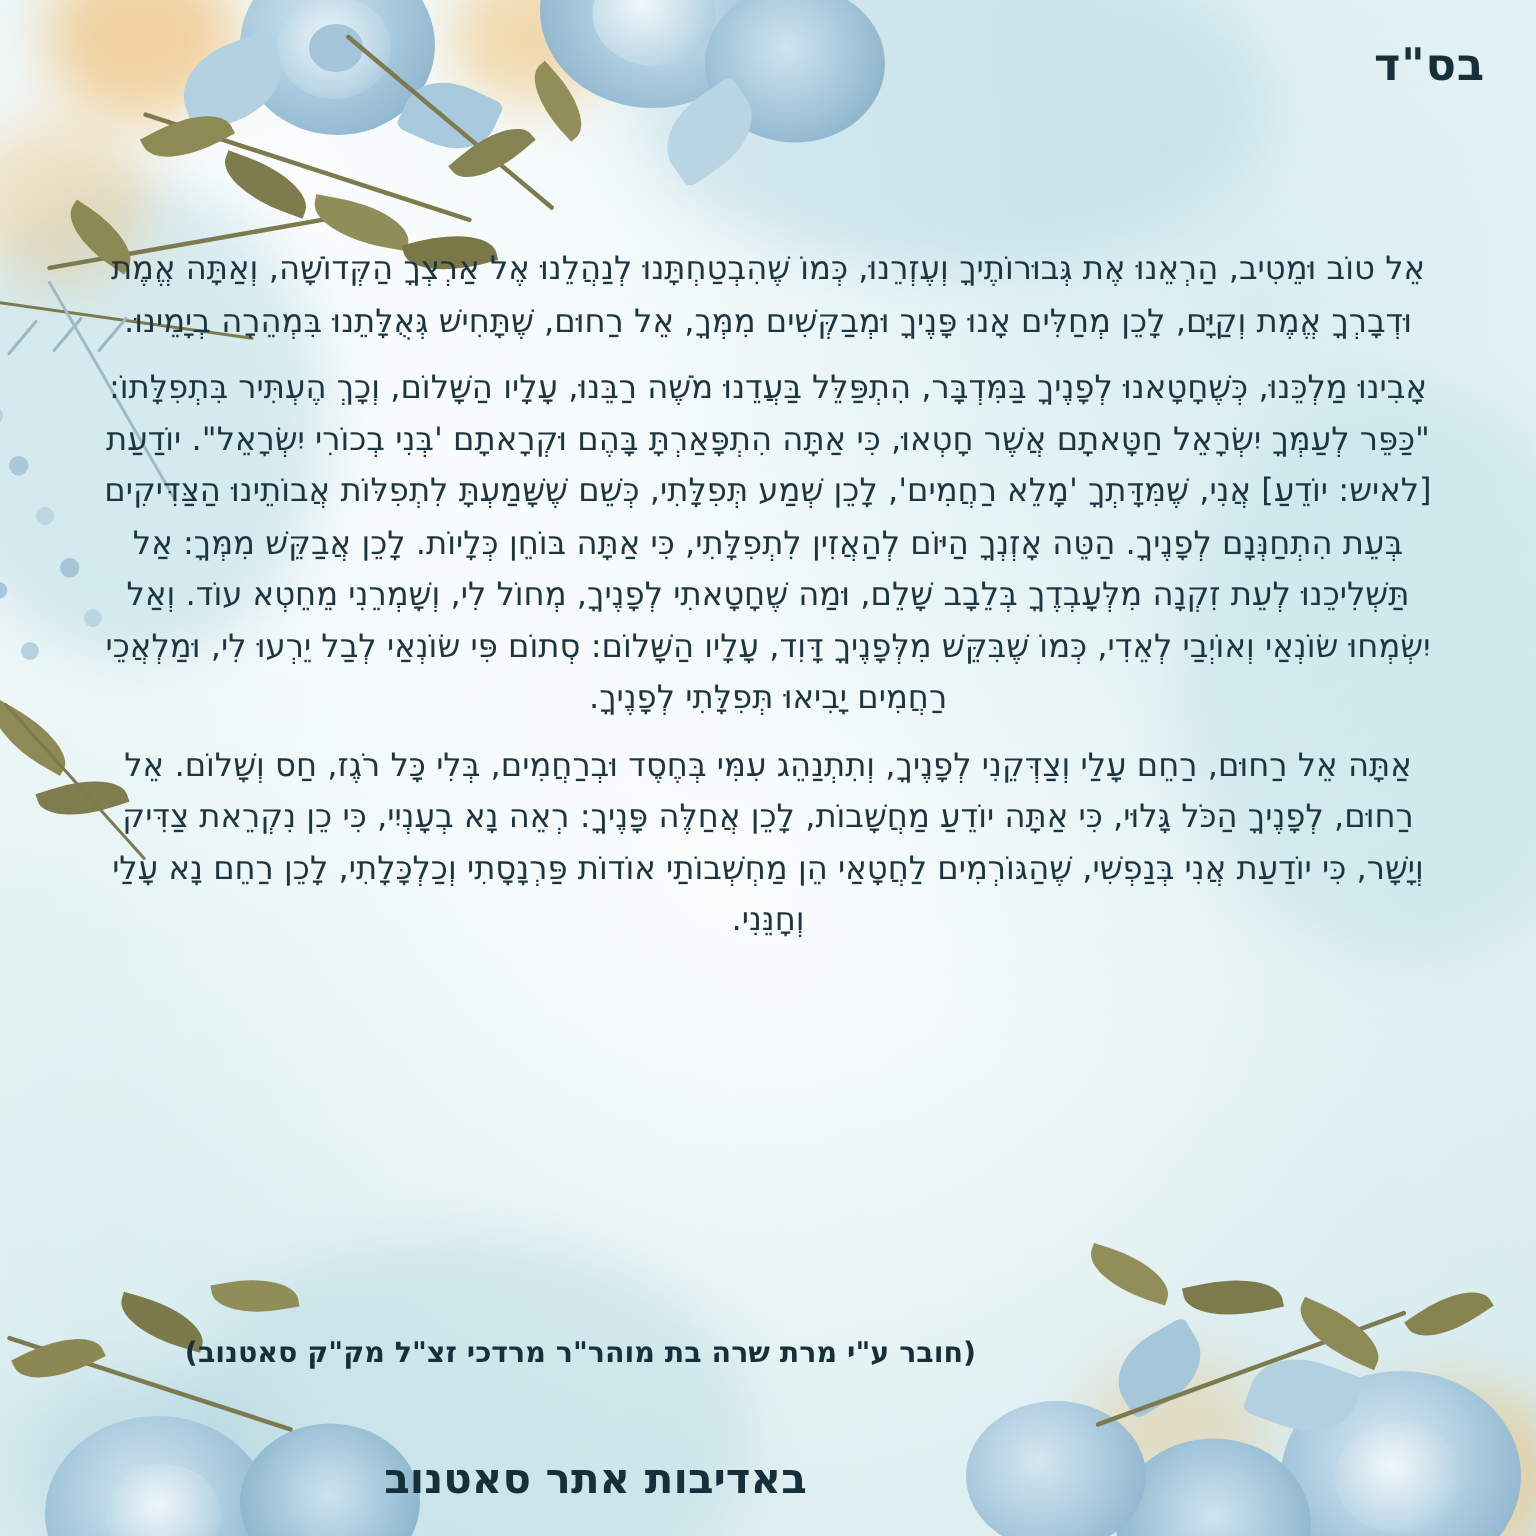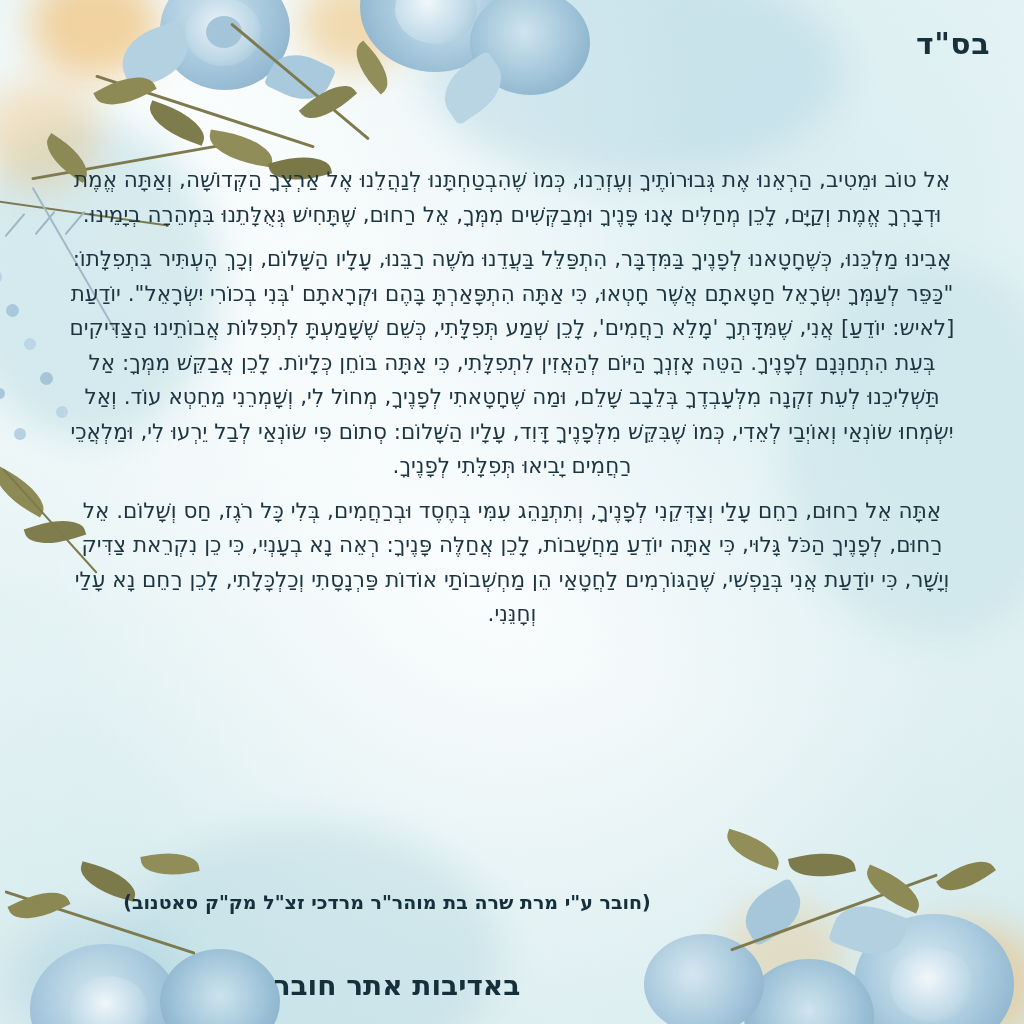--- a/index.html
+++ b/index.html
@@ -222,15 +222,15 @@
 
 
   <div class="body-text">
     <p>אֵל טוֹב וּמֵטִיב, הַרְאֵנוּ אֶת גְּבוּרוֹתֶיךָ וְעֶזְרֵנוּ, כְּמוֹ שֶׁהִבְטַחְתָּנוּ לְנַהֲלֵנוּ אֶל אַרְצְךָ הַקְּדוֹשָׁה, וְאַתָּה אֱמֶת וּדְבָרְךָ אֱמֶת וְקַיָּם, לָכֵן מְחַלִּים אָנוּ פָּנֶיךָ וּמְבַקְּשִׁים מִמְּךָ, אֵל רַחוּם, שֶׁתָּחִישׁ גְּאֻלָּתֵנוּ בִּמְהֵרָה בְיָמֵינוּ.</p>
     <p>אָבִינוּ מַלְכֵּנוּ, כְּשֶׁחָטָאנוּ לְפָנֶיךָ בַּמִּדְבָּר, הִתְפַּלֵּל בַּעֲדֵנוּ מֹשֶׁה רַבֵּנוּ, עָלָיו הַשָּׁלוֹם, וְכָךְ הֶעְתִּיר בִּתְפִלָּתוֹ: "כַּפֵּר לְעַמְּךָ יִשְׂרָאֵל חַטָּאתָם אֲשֶׁר חָטְאוּ, כִּי אַתָּה הִתְפָּאַרְתָּ בָּהֶם וּקְרָאתָם 'בְּנִי בְכוֹרִי יִשְׂרָאֵל". יוֹדַעַת [לאיש: יוֹדֵעַ] אֲנִי, שֶׁמִּדָּתְךָ 'מָלֵא רַחֲמִים', לָכֵן שְׁמַע תְּפִלָּתִי, כְּשֵׁם שֶׁשָּׁמַעְתָּ לִתְפִלּוֹת אֲבוֹתֵינוּ הַצַּדִּיקִים בְּעֵת הִתְחַנְּנָם לְפָנֶיךָ. הַטֵּה אָזְנְךָ הַיּוֹם לְהַאֲזִין לִתְפִלָּתִי, כִּי אַתָּה בּוֹחֵן כְּלָיוֹת. לָכֵן אֲבַקֵּשׁ מִמְּךָ: אַל תַּשְׁלִיכֵנוּ לְעֵת זִקְנָה מִלְּעָבְדֶךָ בְּלֵבָב שָׁלֵם, וּמַה שֶׁחָטָאתִי לְפָנֶיךָ, מְחוֹל לִי, וְשָׁמְרֵנִי מֵחֵטְא עוֹד. וְאַל יִשְׂמְחוּ שׂוֹנְאַי וְאוֹיְבַי לְאֵדִי, כְּמוֹ שֶׁבִּקֵּשׁ מִלְּפָנֶיךָ דָּוִד, עָלָיו הַשָּׁלוֹם: סְתוֹם פִּי שׂוֹנְאַי לְבַל יֵרְעוּ לִי, וּמַלְאֲכֵי רַחֲמִים יָבִיאוּ תְּפִלָּתִי לְפָנֶיךָ.</p>
     <p>אַתָּה אֵל רַחוּם, רַחֵם עָלַי וְצַדְּקֵנִי לְפָנֶיךָ, וְתִתְנַהֵג עִמִּי בְּחֶסֶד וּבְרַחֲמִים, בְּלִי כָּל רֹגֶז, חַס וְשָׁלוֹם. אֵל רַחוּם, לְפָנֶיךָ הַכֹּל גָּלוּי, כִּי אַתָּה יוֹדֵעַ מַחֲשָׁבוֹת, לָכֵן אֲחַלֶּה פָּנֶיךָ: רְאֵה נָא בְעָנְיִי, כִּי כֵן נִקְרֵאת צַדִּיק וְיָשָׁר, כִּי יוֹדַעַת אֲנִי בְּנַפְשִׁי, שֶׁהַגּוֹרְמִים לַחֲטָאַי הֵן מַחְשְׁבוֹתַי אוֹדוֹת פַּרְנָסָתִי וְכַלְכָּלָתִי, לָכֵן רַחֵם נָא עָלַי וְחָנֵּנִי.</p>
   </div>
 
   <div class="credit">(חובר ע"י מרת שרה בת מוהר"ר מרדכי זצ"ל מק"ק סאטנוב)</div>
 
-  <div class="sponsor">באדיבות אתר חובר</div>
+  <div class="sponsor">באדיבות אתר סאטנוב</div>
 
 </div>
 
 </body></html>

